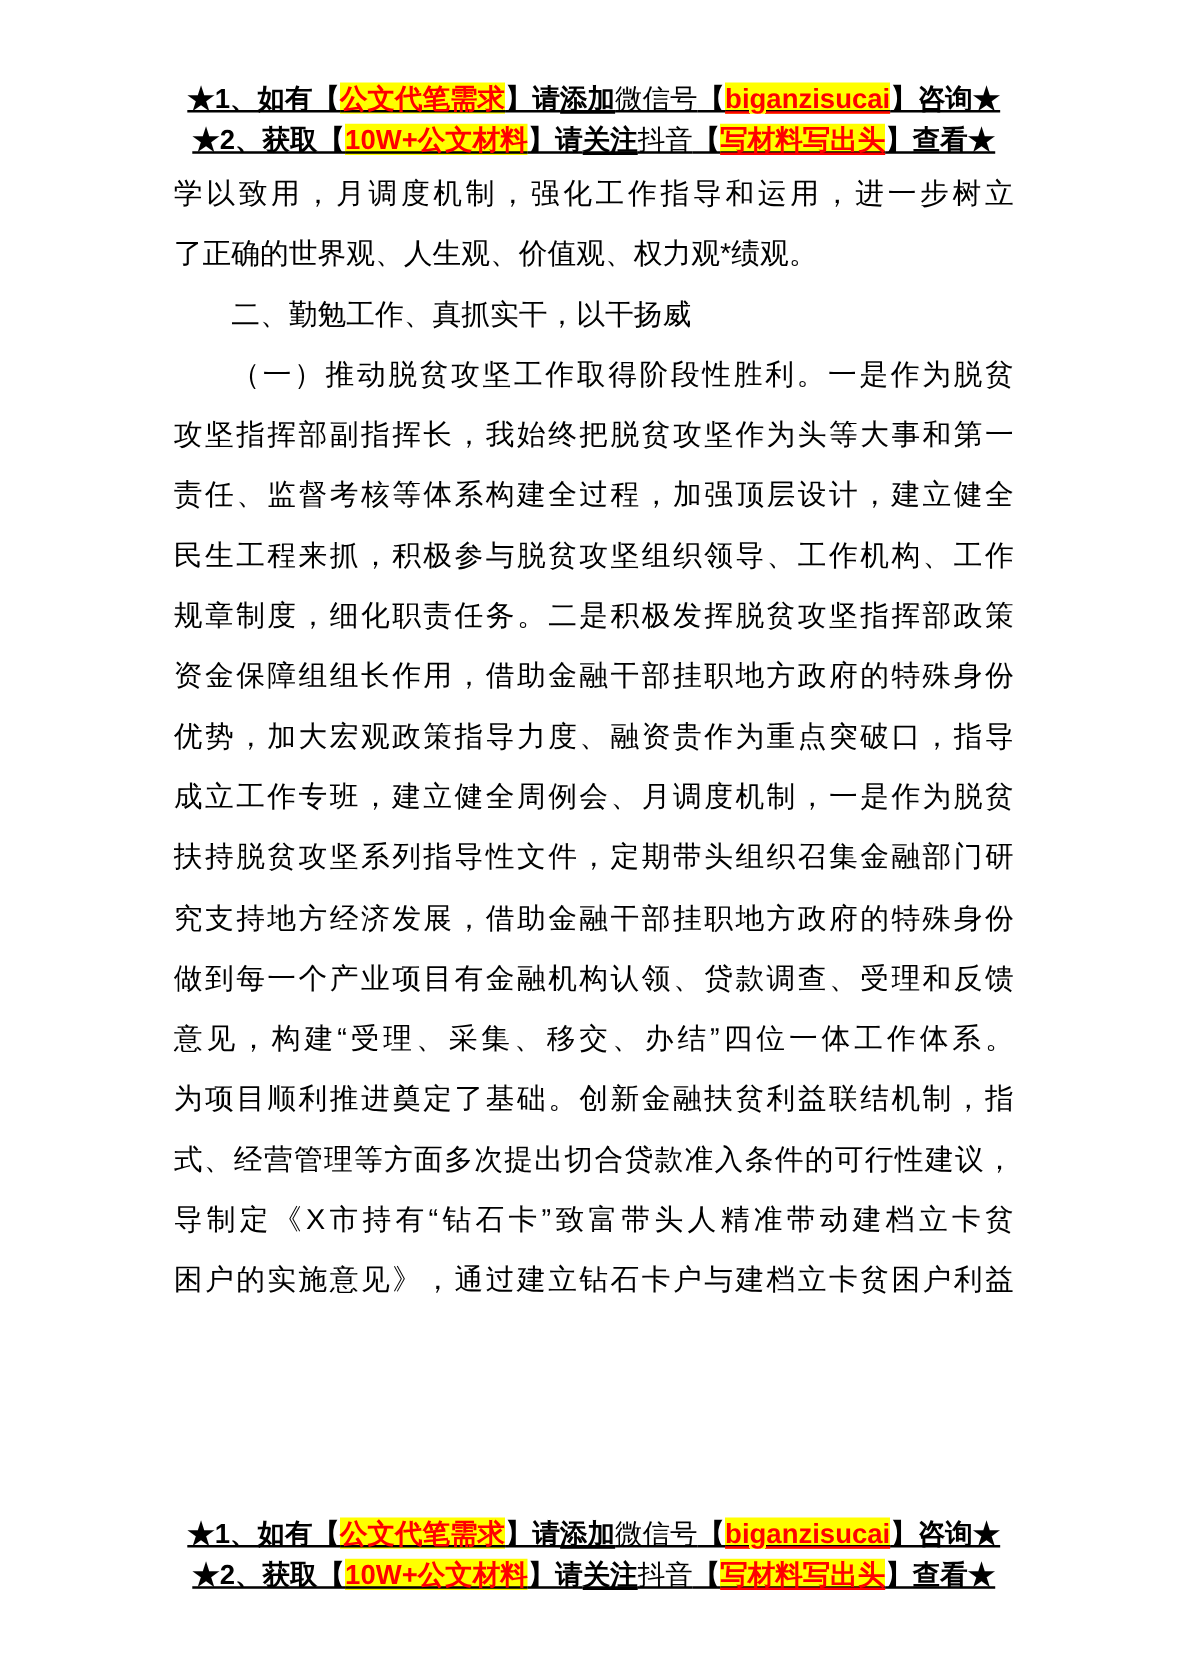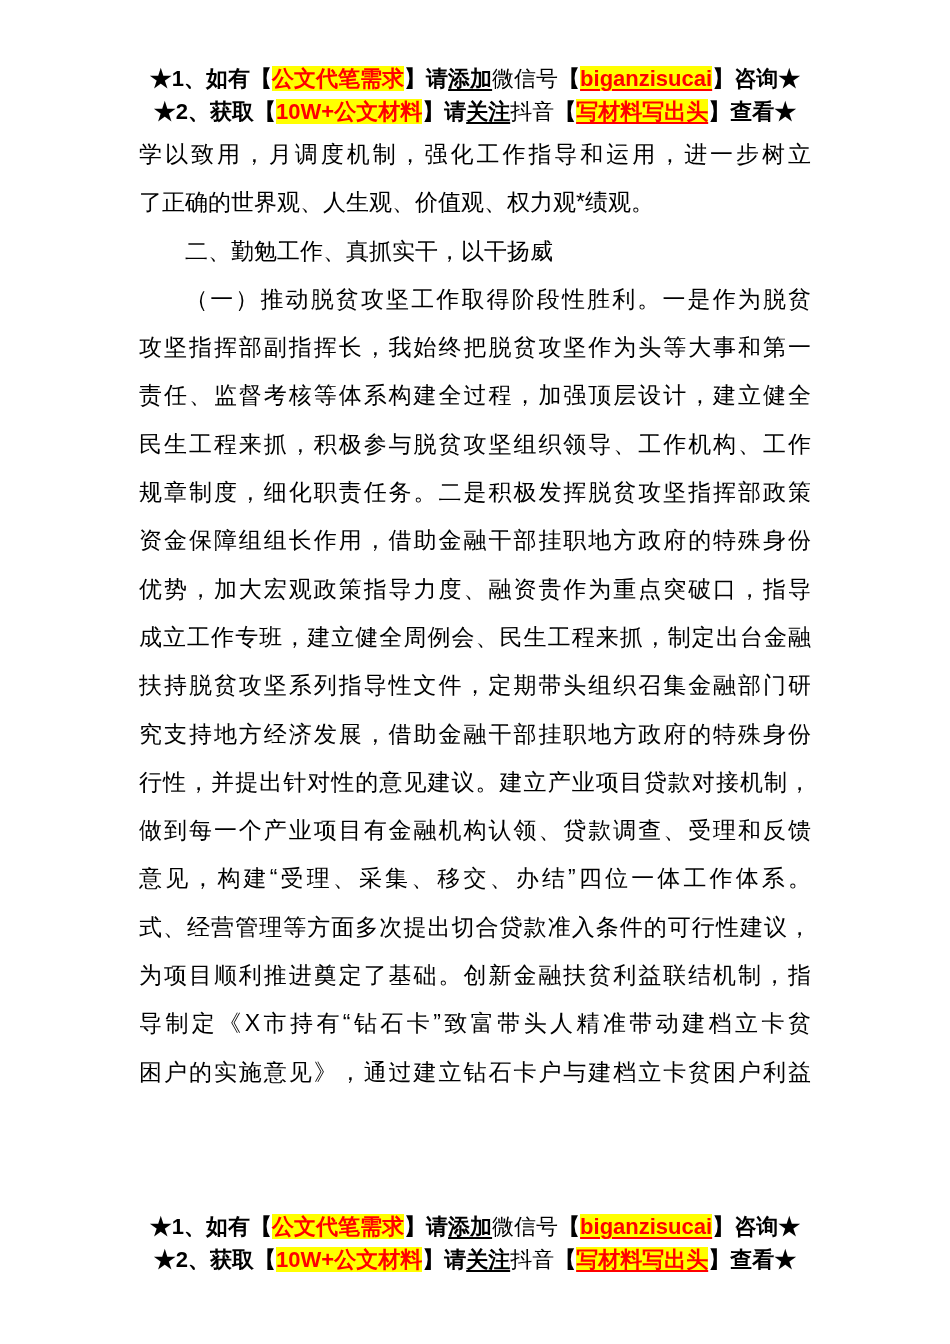--- a/index.html
+++ b/index.html
@@ -12,20 +12,21 @@
     overflow: hidden;
   }
   .page {
     position: absolute; inset: 0;
     background: #ffffff;
   }
   
   .promo {
     position: absolute; left: 0; right: 0;
     text-align: center;
+    text-decoration: underline;
   }
   .promo-header { top: 62px; }
   .promo-footer { top: 1210px; }
   .promo-line {
     font-size: 22px;
     line-height: 33px;
     font-weight: 700;
     color: #000000;
     white-space: nowrap;
   }
@@ -65,28 +66,27 @@
     <div class="line">学以致用，月调度机制，强化工作指导和运用，进一步树立</div>
     <div class="line endpara">了正确的世界观、人生观、价值观、权力观*绩观。</div>
     <div class="line heading">二、勤勉工作、真抓实干，以干扬威</div>
     <div class="line indent">（一）推动脱贫攻坚工作取得阶段性胜利。一是作为脱贫</div>
     <div class="line">攻坚指挥部副指挥长，我始终把脱贫攻坚作为头等大事和第一</div>
     <div class="line">责任、监督考核等体系构建全过程，加强顶层设计，建立健全</div>
     <div class="line">民生工程来抓，积极参与脱贫攻坚组织领导、工作机构、工作</div>
     <div class="line">规章制度，细化职责任务。二是积极发挥脱贫攻坚指挥部政策</div>
     <div class="line">资金保障组组长作用，借助金融干部挂职地方政府的特殊身份</div>
     <div class="line">优势，加大宏观政策指导力度、融资贵作为重点突破口，指导</div>
-    <div class="line">成立工作专班，建立健全周例会、民生工程来抓，制定出台金融</div>
+    <div class="line">成立工作专班，建立健全周例会、月调度机制，一是作为脱贫</div>
     <div class="line">扶持脱贫攻坚系列指导性文件，定期带头组织召集金融部门研</div>
     <div class="line">究支持地方经济发展，借助金融干部挂职地方政府的特殊身份</div>
-    <div class="line">行性，并提出针对性的意见建议。建立产业项目贷款对接机制，</div>
     <div class="line">做到每一个产业项目有金融机构认领、贷款调查、受理和反馈</div>
     <div class="line">意见，构建“受理、采集、移交、办结”四位一体工作体系。</div>
+    <div class="line">为项目顺利推进奠定了基础。创新金融扶贫利益联结机制，指</div>
     <div class="line">式、经营管理等方面多次提出切合贷款准入条件的可行性建议，</div>
-    <div class="line">为项目顺利推进奠定了基础。创新金融扶贫利益联结机制，指</div>
     <div class="line">导制定《X市持有“钻石卡”致富带头人精准带动建档立卡贫</div>
     <div class="line">困户的实施意见》，通过建立钻石卡户与建档立卡贫困户利益</div>
   </div>
 
   <div class="promo promo-footer">
     <div class="promo-line"><span>★1、如有【</span><span class="hl">公文代笔需求</span><span>】请</span><span class="u">添加</span><span class="light">微信号</span><span>【</span><span class="hl u">biganzisucai</span><span>】咨询★</span></div>
     <div class="promo-line"><span>★2、获取【</span><span class="hl">10W+公文材料</span><span>】请</span><span class="u">关注</span><span class="light">抖音</span><span>【</span><span class="hl u">写材料写出头</span><span>】查看★</span></div>
   </div>
 
 </div>

